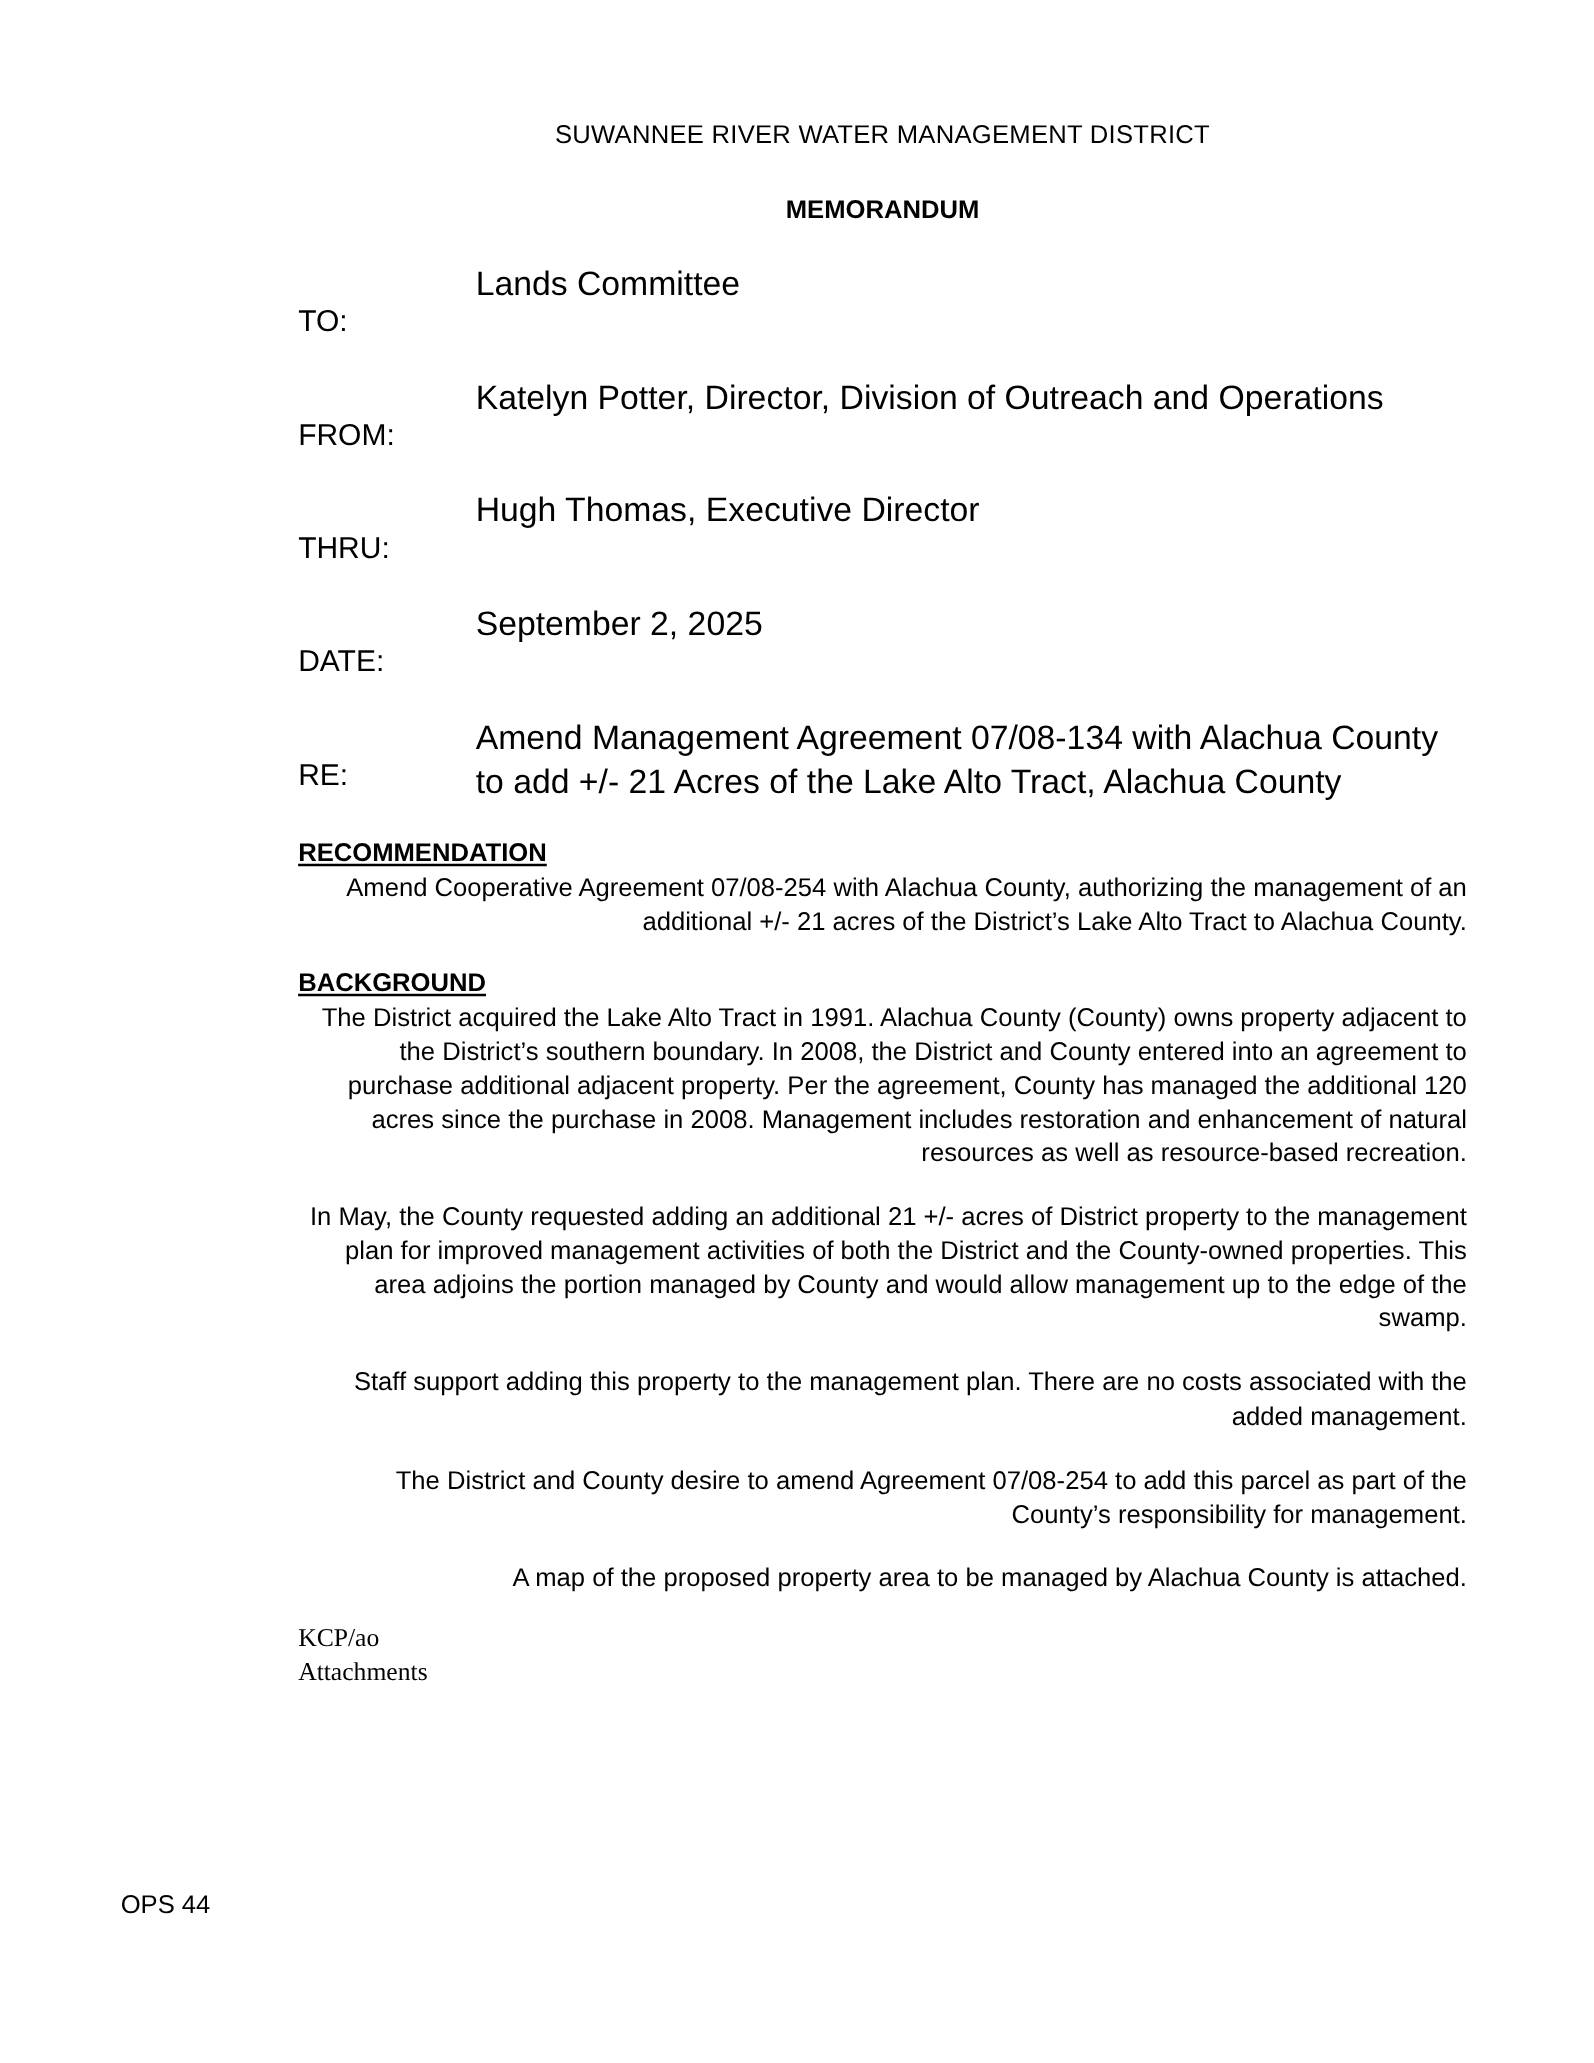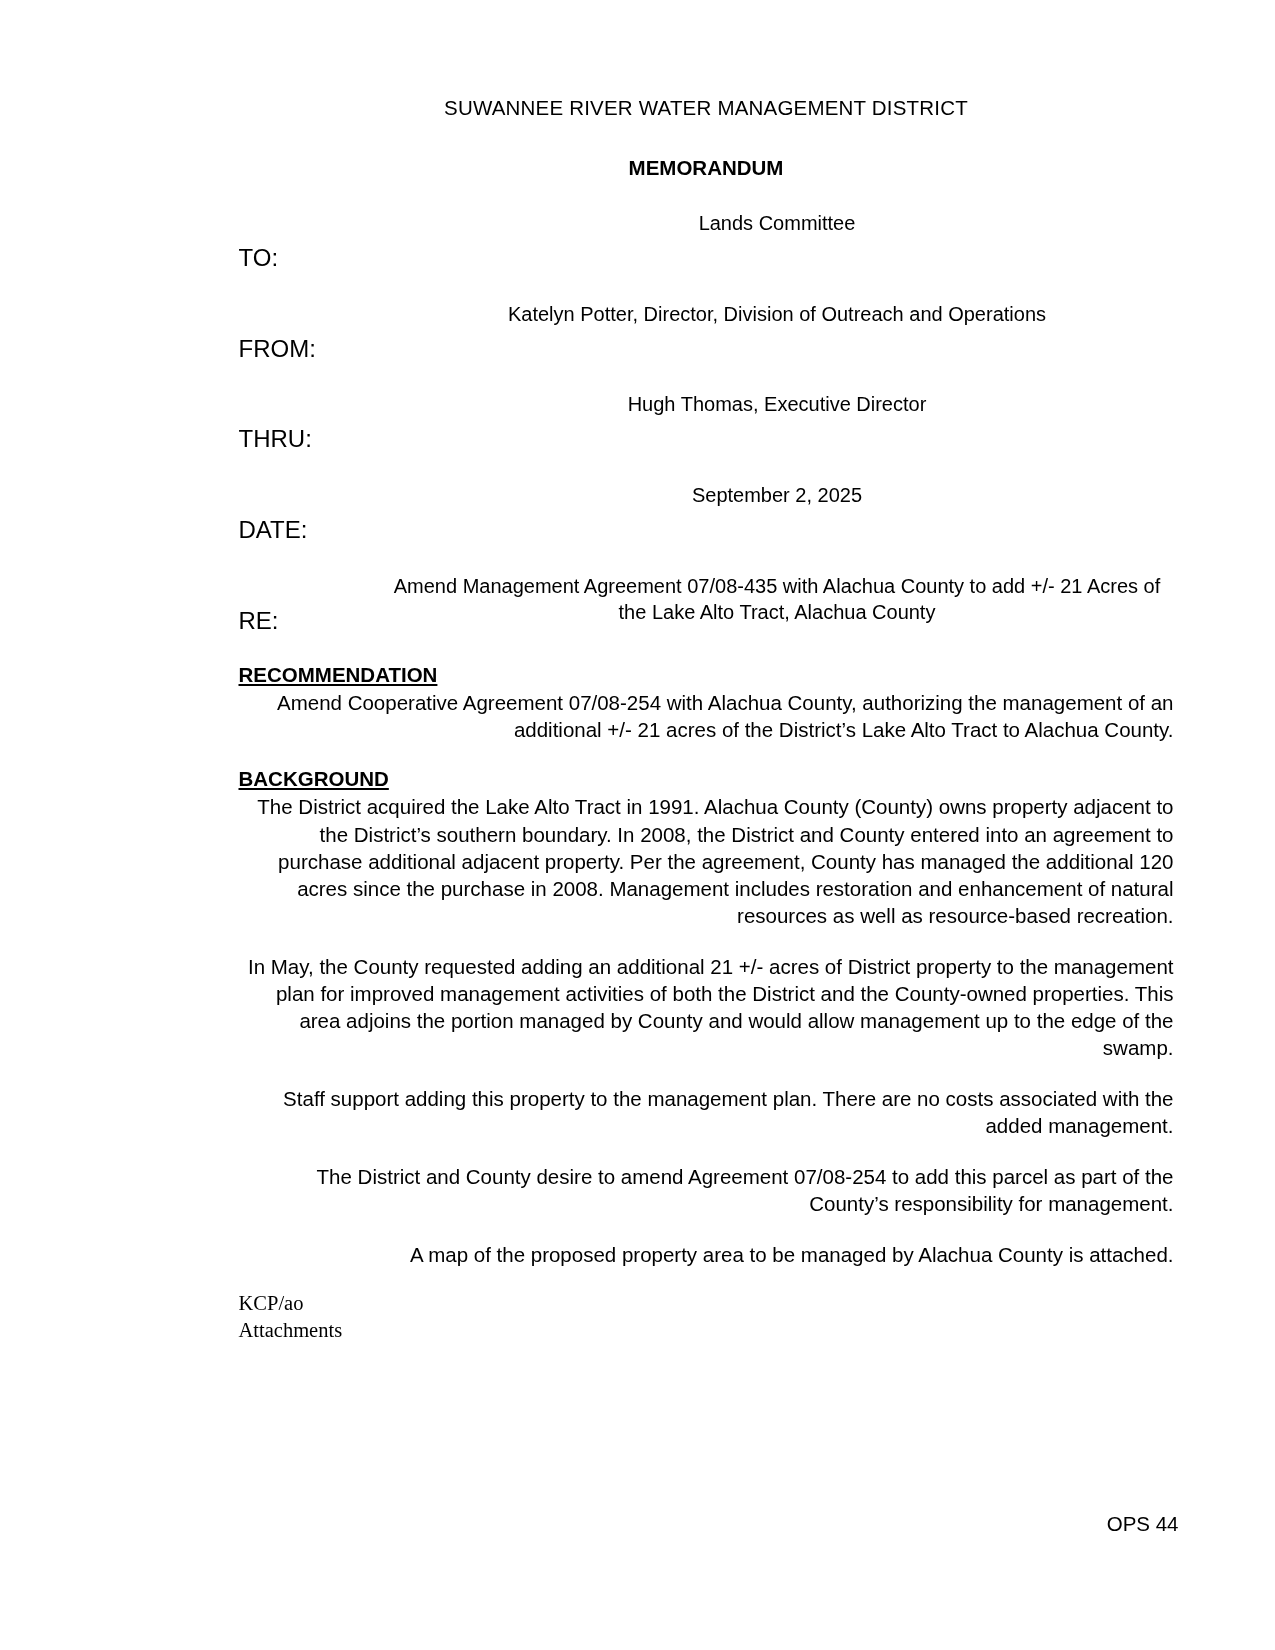--- a/index.html
+++ b/index.html
@@ -49,23 +49,22 @@
   }
   .field-label {
     width: 142px;
     flex: 0 0 142px;
     font-size: 24px;
     line-height: 1.32;
     margin-top: 32px;
   }
   .field-value {
     flex: 1 1 auto;
-    font-size: 20px;
+    font-size: 27px;
     line-height: 1.32;
-    text-align: center;
   }
   .section {
     margin-top: 22px;
   }
   .section-heading {
     font-size: 20.5px;
     font-weight: bold;
     text-decoration: underline;
     margin: 0 0 2px 0;
     display: inline-block;
@@ -83,21 +82,21 @@
     font-size: 20.5px;
     line-height: 1.32;
     margin-top: 22px;
     font-family: Liberation Serif, serif;
   }
   .footer {
     position: absolute;
     left: 0;
     right: 0;
     top: 1512px;
-    text-align: right;
+    text-align: left;
     font-size: 20.5px;
   }
 </style>
 </head>
 <body>
 
 <div class="page">
   <div class="content">
 
     <div class="org-title">SUWANNEE RIVER WATER MANAGEMENT DISTRICT</div>
@@ -115,21 +114,21 @@
       <div class="field-row">
         <div class="field-label">THRU:</div>
         <div class="field-value">Hugh Thomas, Executive Director</div>
       </div>
       <div class="field-row">
         <div class="field-label">DATE:</div>
         <div class="field-value">September 2, 2025</div>
       </div>
       <div class="field-row">
         <div class="field-label">RE:</div>
-        <div class="field-value">Amend Management Agreement 07/08-435 with Alachua County to add +/- 21 Acres of the Lake Alto Tract, Alachua County</div>
+        <div class="field-value">Amend Management Agreement 07/08-134 with Alachua County to add +/- 21 Acres of the Lake Alto Tract, Alachua County</div>
       </div>
     </div>
 
     <div class="section">
       <div class="section-heading">RECOMMENDATION</div>
       <p class="para">Amend Cooperative Agreement 07/08-254 with Alachua County, authorizing the management of an additional +/- 21 acres of the District’s Lake Alto Tract to Alachua County.</p>
     </div>
 
     <div class="section">
       <div class="section-heading">BACKGROUND</div>

